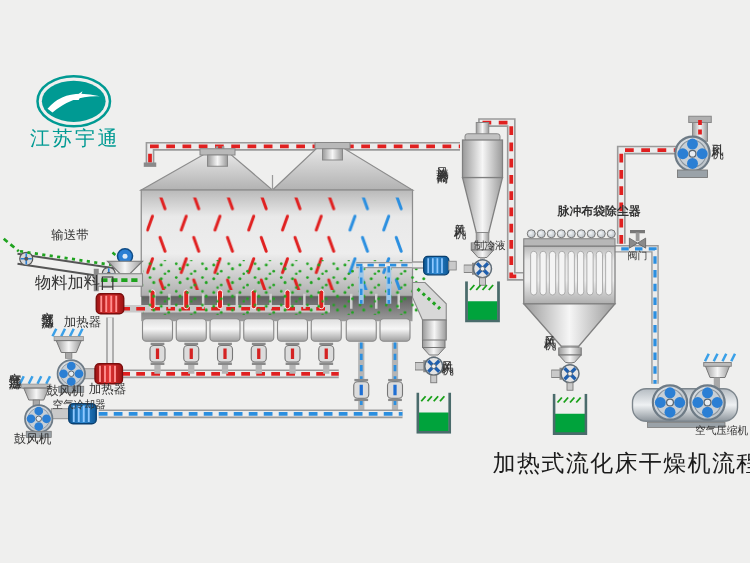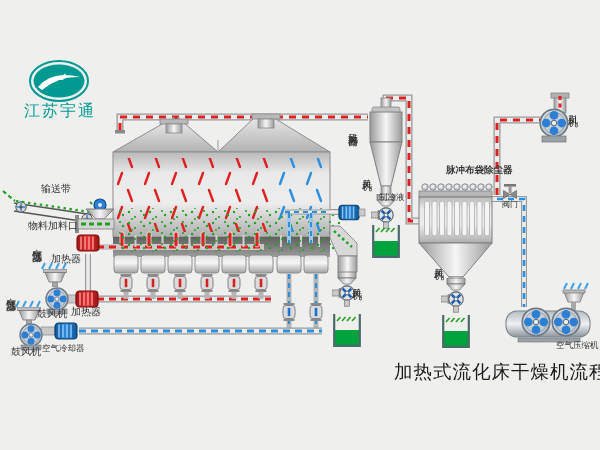--- a/index.html
+++ b/index.html
@@ -3,28 +3,28 @@
 <meta charset="utf-8">
 <style>
   html,body{margin:0;padding:0;}
   #stage{position:relative;width:600px;height:450px;background:#efefee;overflow:hidden;
          font-family:"DejaVu Sans",sans-serif;}
   #diagram-svg{position:absolute;left:0;top:0;}
   .lbl{position:absolute;color:#333;font-size:10px;line-height:1.15;white-space:nowrap;
        font-family:"DejaVu Sans",sans-serif;}
   .lbl.v{writing-mode:vertical-rl;text-orientation:upright;letter-spacing:1px;}
   .lb-conveyor{left:41px;top:183px;}
-  .lb-feed{left:28px;top:220px;font-size:10px;}
+  .lb-feed{left:28px;top:220px;font-size:13px;}
   .lb-filter1{left:31px;top:241px;}
   .lb-blower1{left:37px;top:308px;}
   .lb-heater1{left:51px;top:253px;}
   .lb-filter2{left:5px;top:290px;}
   .lb-blower2{left:11px;top:346px;}
   .lb-heater2{left:71px;top:306px;}
-  .lb-cooler{left:42px;top:344px;font-size:8.5px;}
+  .lb-cooler{left:42px;top:320px;font-size:8.5px;}
   .lb-cyclone{left:347px;top:125px;font-size:10px;}
   .lb-rot-cyc{left:361px;top:171px;}
   .lb-coolant{left:335px;top:193px;font-size:8.5px;margin-left:44px;}
   .lb-baghouse{left:446px;top:165px;font-size:9.5px;font-weight:600;}
   .lb-valve{left:502px;top:200px;font-size:8px;}
   .lb-idfan{left:567px;top:107px;}
   .lb-rot-dry{left:351px;top:280px;}
   .lb-rot-bag{left:433px;top:260px;}
   .lb-compressor{left:556px;top:341px;font-size:8.5px;}
   .lb-brand{left:14px;top:102px;width:92px;text-align:center;color:#009a93;

